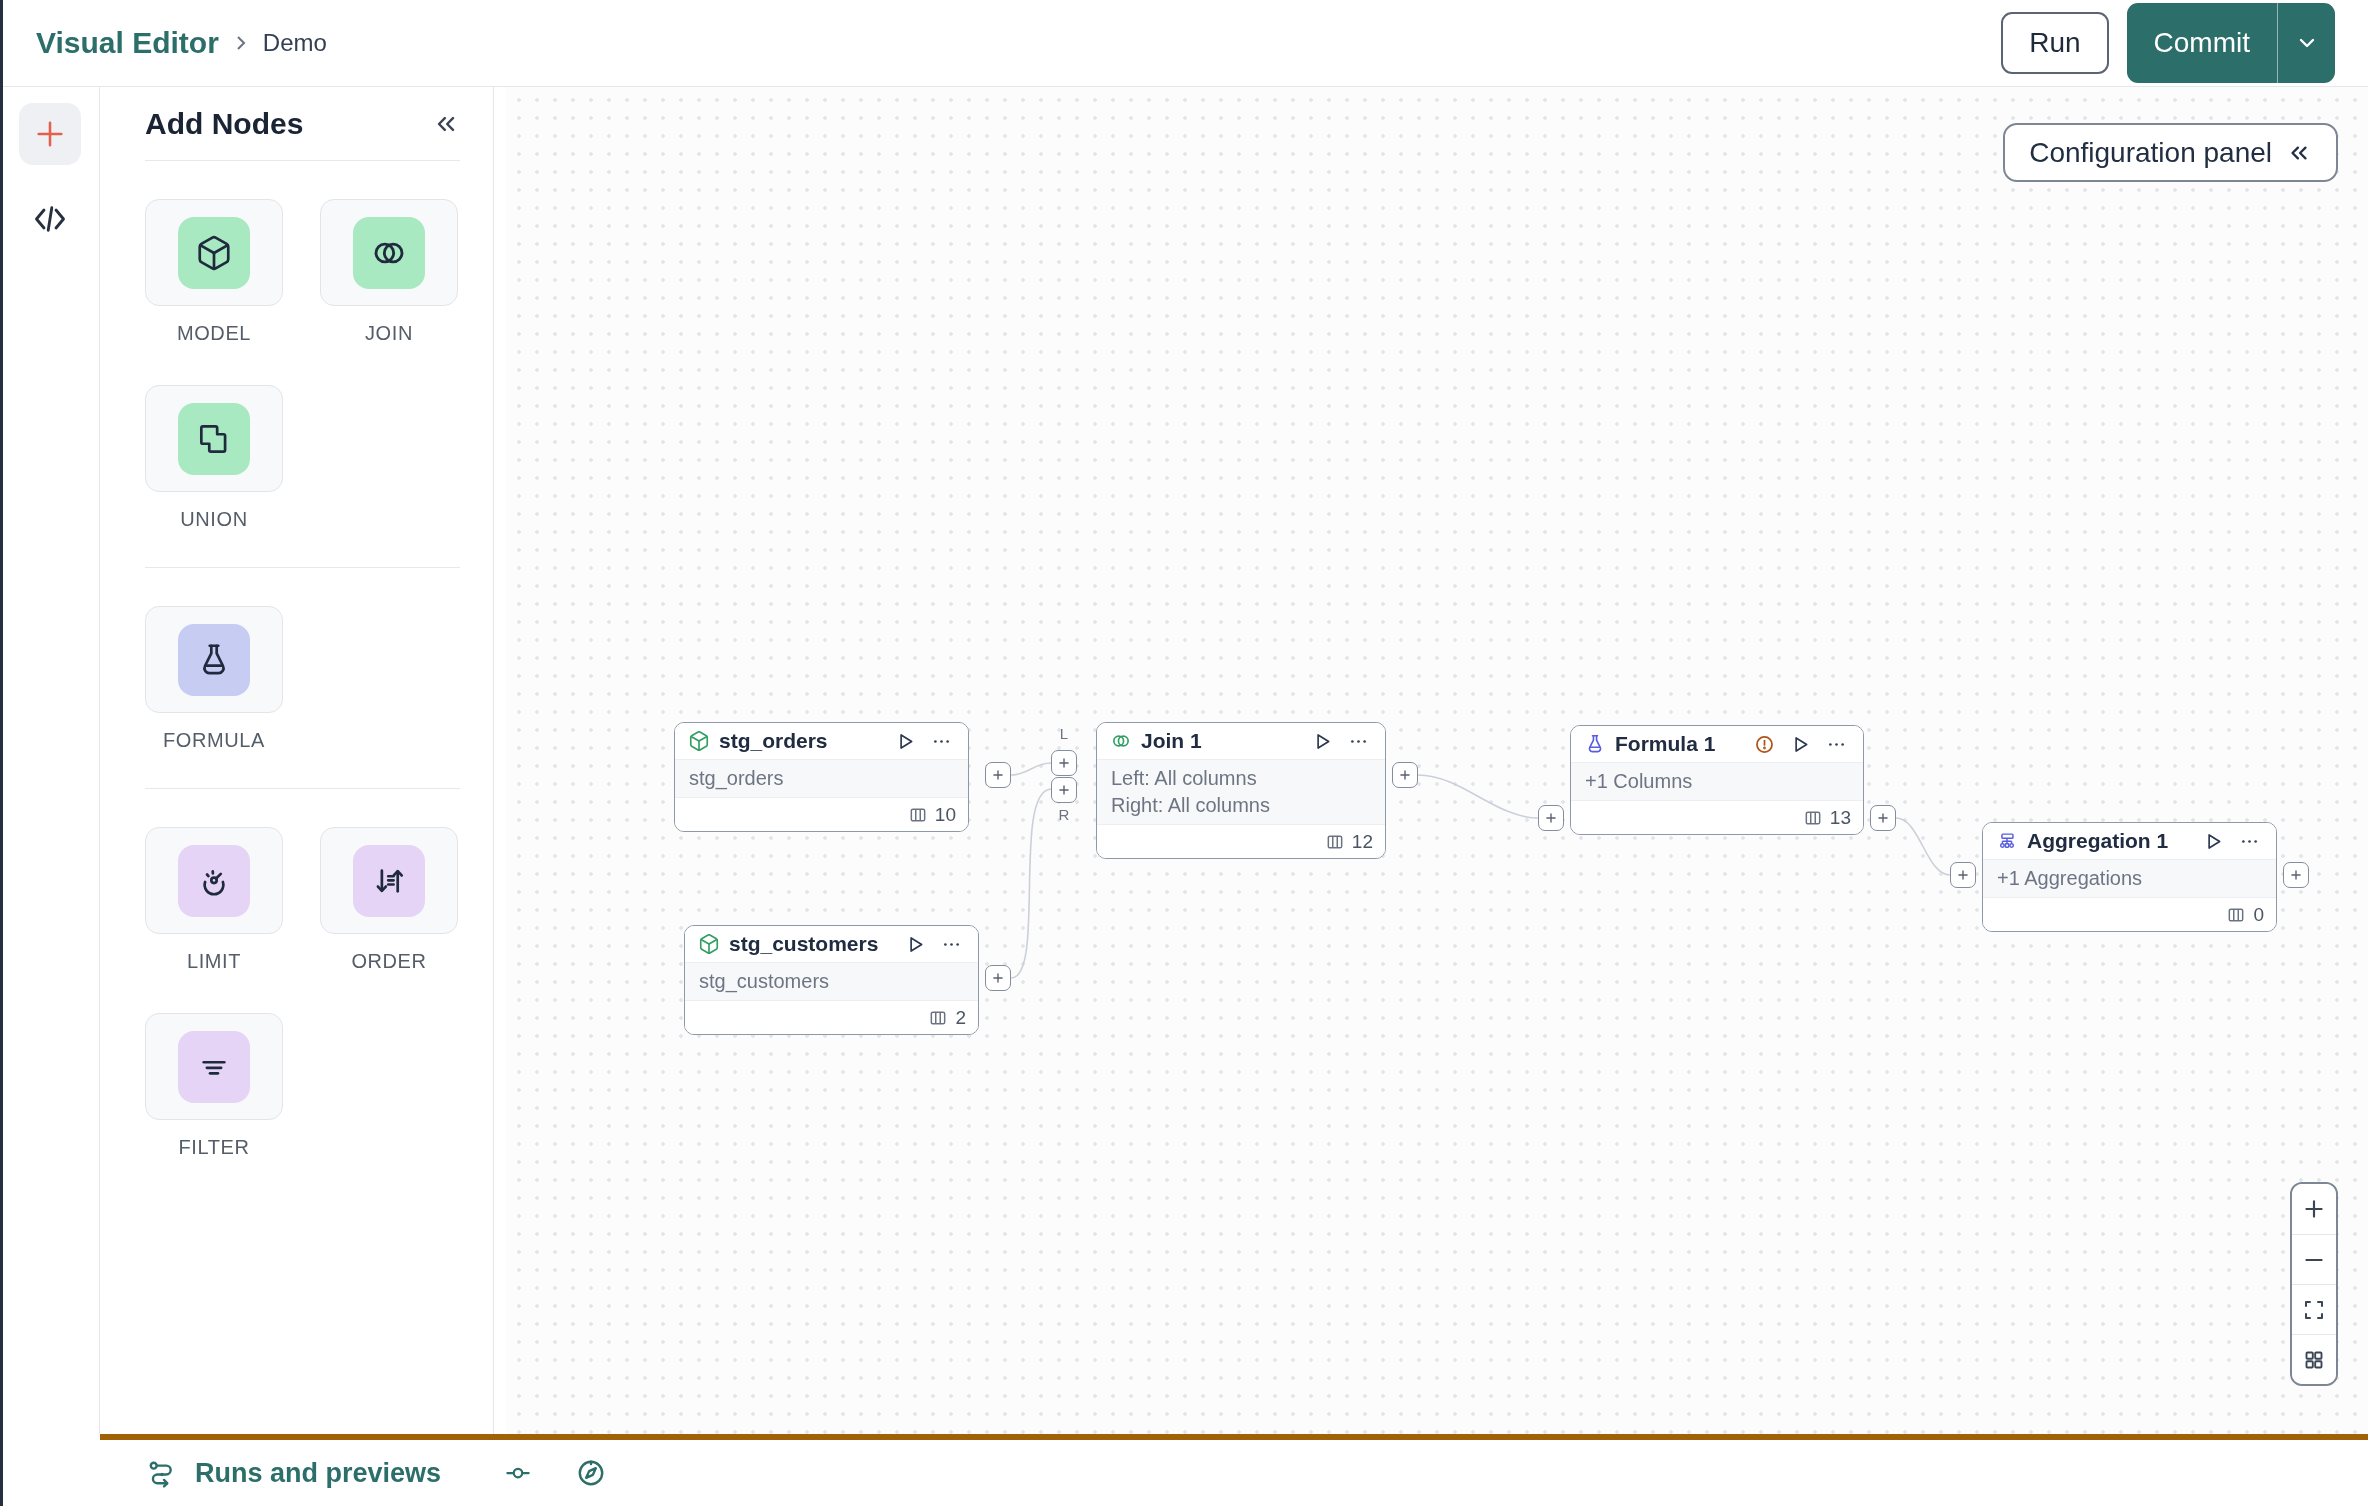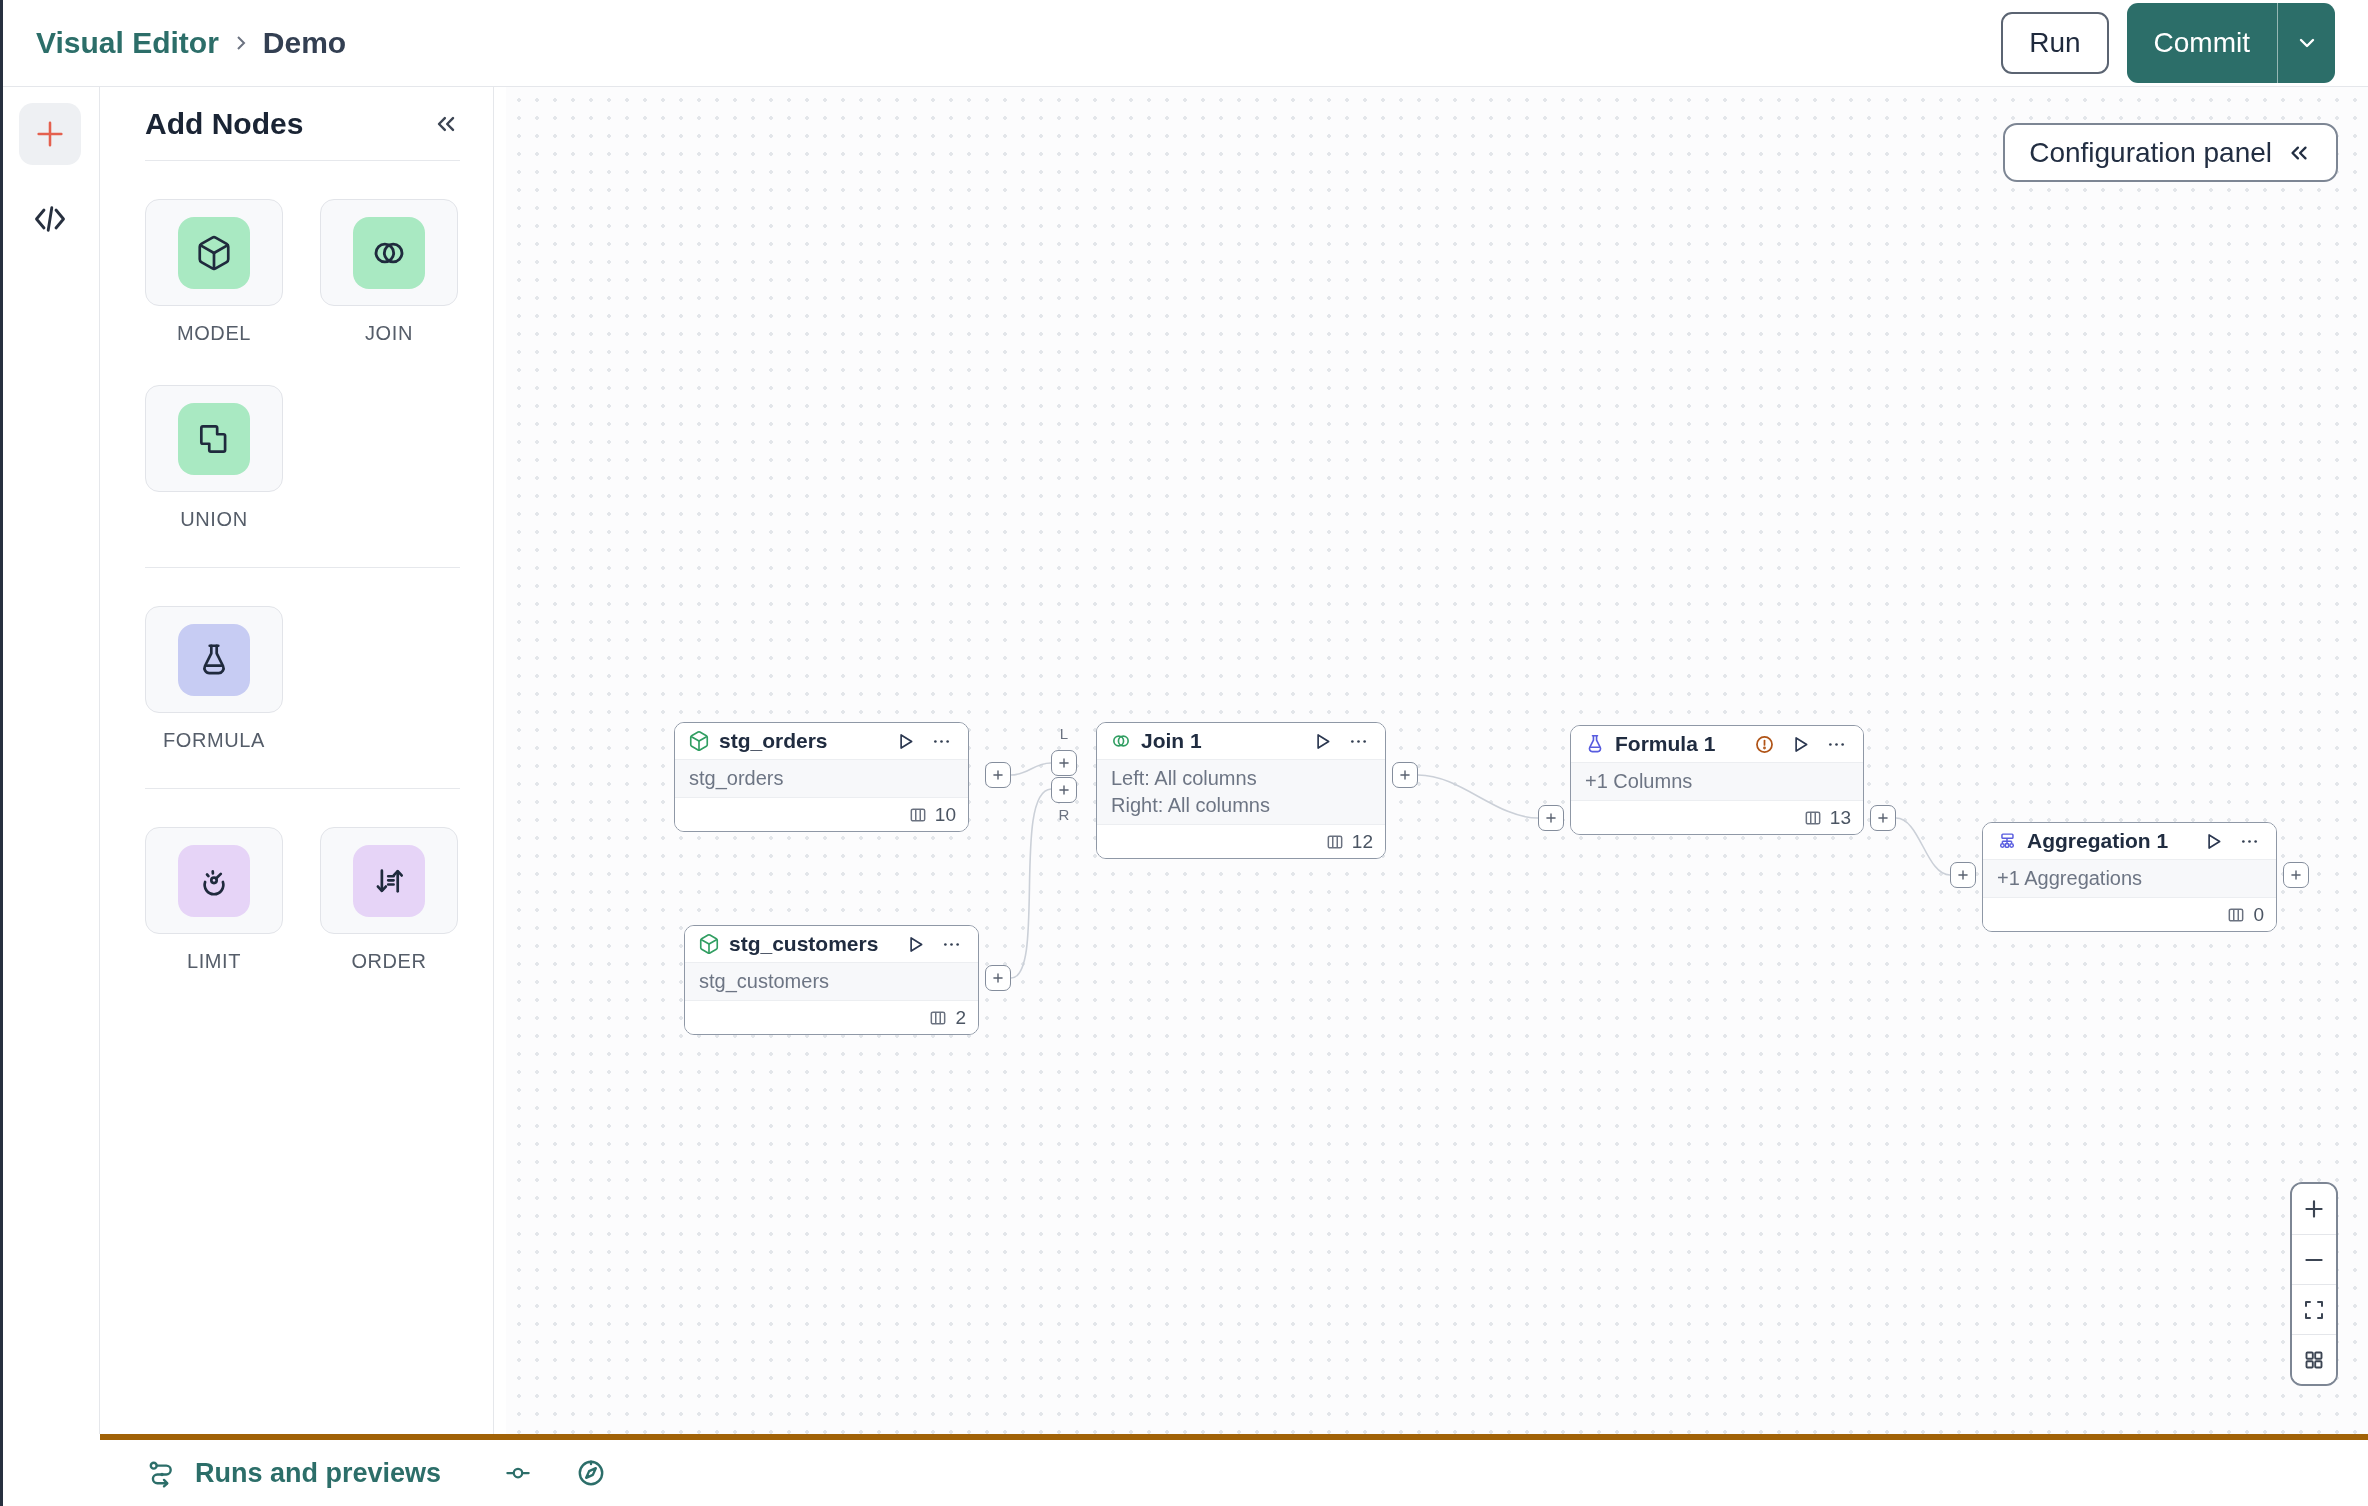--- a/index.html
+++ b/index.html
@@ -6,21 +6,21 @@
   html,body { width:2368px; height:1506px; overflow:hidden; background:#fff;
     font-family:"Liberation Sans", sans-serif; color:#222e42; }
   .app { position:relative; width:2368px; height:1506px; display:flex; flex-direction:column; }
   .edge-strip { position:absolute; left:0; top:0; width:3px; height:100%; background:#27303f; z-index:50; }
 
   
   .header { height:87px; flex:0 0 87px; display:flex; align-items:center;
     border-bottom:1px solid #e5e7eb; padding:0 33px 0 36px; }
   .crumb-root { color:#2C6E69; font-size:30px; font-weight:700; }
   .crumb-sep { margin:0 10px; display:flex; align-items:center; }
-  .crumb-cur { color:#333f52; font-size:30px; font-weight:700; }
+  .crumb-cur { color:#333f52; font-size:24px; font-weight:400; }
   .header-spacer { flex:1; }
   .btn-run { height:62px; padding:0 26px; background:#fff; border:2px solid #5b6472;
     border-radius:11px; font-size:28px; font-weight:500; color:#1f2a3d; cursor:pointer;
     font-family:inherit; }
   .commit-group { display:flex; margin-left:18px; height:80px; border-radius:11px; overflow:hidden; }
   .btn-commit { background:#2C6E69; color:#fff; border:none; font-size:28px; font-weight:500;
     padding:0 27px; cursor:pointer; font-family:inherit; }
   .btn-commit-caret { background:#2C6E69; border:none; border-left:1px solid rgba(255,255,255,.5);
     width:58px; display:flex; align-items:center; justify-content:center; cursor:pointer; }
 
@@ -232,20 +232,34 @@
                   <path d="m5 15.5 2.5 2.7L10 15.5"></path>
                   <path d="M11.5 9h3.4M11.5 11.6h3.4M11.5 14.2h3.4"></path>
                   <path d="M17.5 18.5V6"></path>
                   <path d="m15 8.5 2.5-2.7L20 8.5"></path>
                 </svg>
             </div>
           </div>
           <div class="tile-label">ORDER</div>
         </div>
       </div>
+      <div class="tile-row" style="margin-top:40px;">
+        <div class="tile-wrap">
+          <div class="tile">
+            <div class="tile-inner bg-lilac">
+              <svg width="38" height="38" viewBox="0 0 24 24" fill="none" stroke="#1f2a3d" stroke-width="1.7" stroke-linecap="round">
+                  <path d="M5.5 9h13"></path>
+                  <path d="M7.5 12.5h9"></path>
+                  <path d="M9.5 16h5"></path>
+                </svg>
+            </div>
+          </div>
+          <div class="tile-label">FILTER</div>
+        </div>
+      </div>
     </div>
 
     <div class="canvas">
 
       <svg class="edges" width="1886" height="1347">
         <path d="M505,688 C522,688 528,676 545,676" fill="none" stroke="#cbd0d8" stroke-width="1.6"></path>
         <path d="M505,891 C540,891 506,704 545,702" fill="none" stroke="#cbd0d8" stroke-width="1.6"></path>
         <path d="M912,688 C955,688 990,731 1032,731" fill="none" stroke="#cbd0d8" stroke-width="1.6"></path>
         <path d="M1390,731 C1414,731 1420,788 1444,788" fill="none" stroke="#cbd0d8" stroke-width="1.6"></path>
       </svg>

